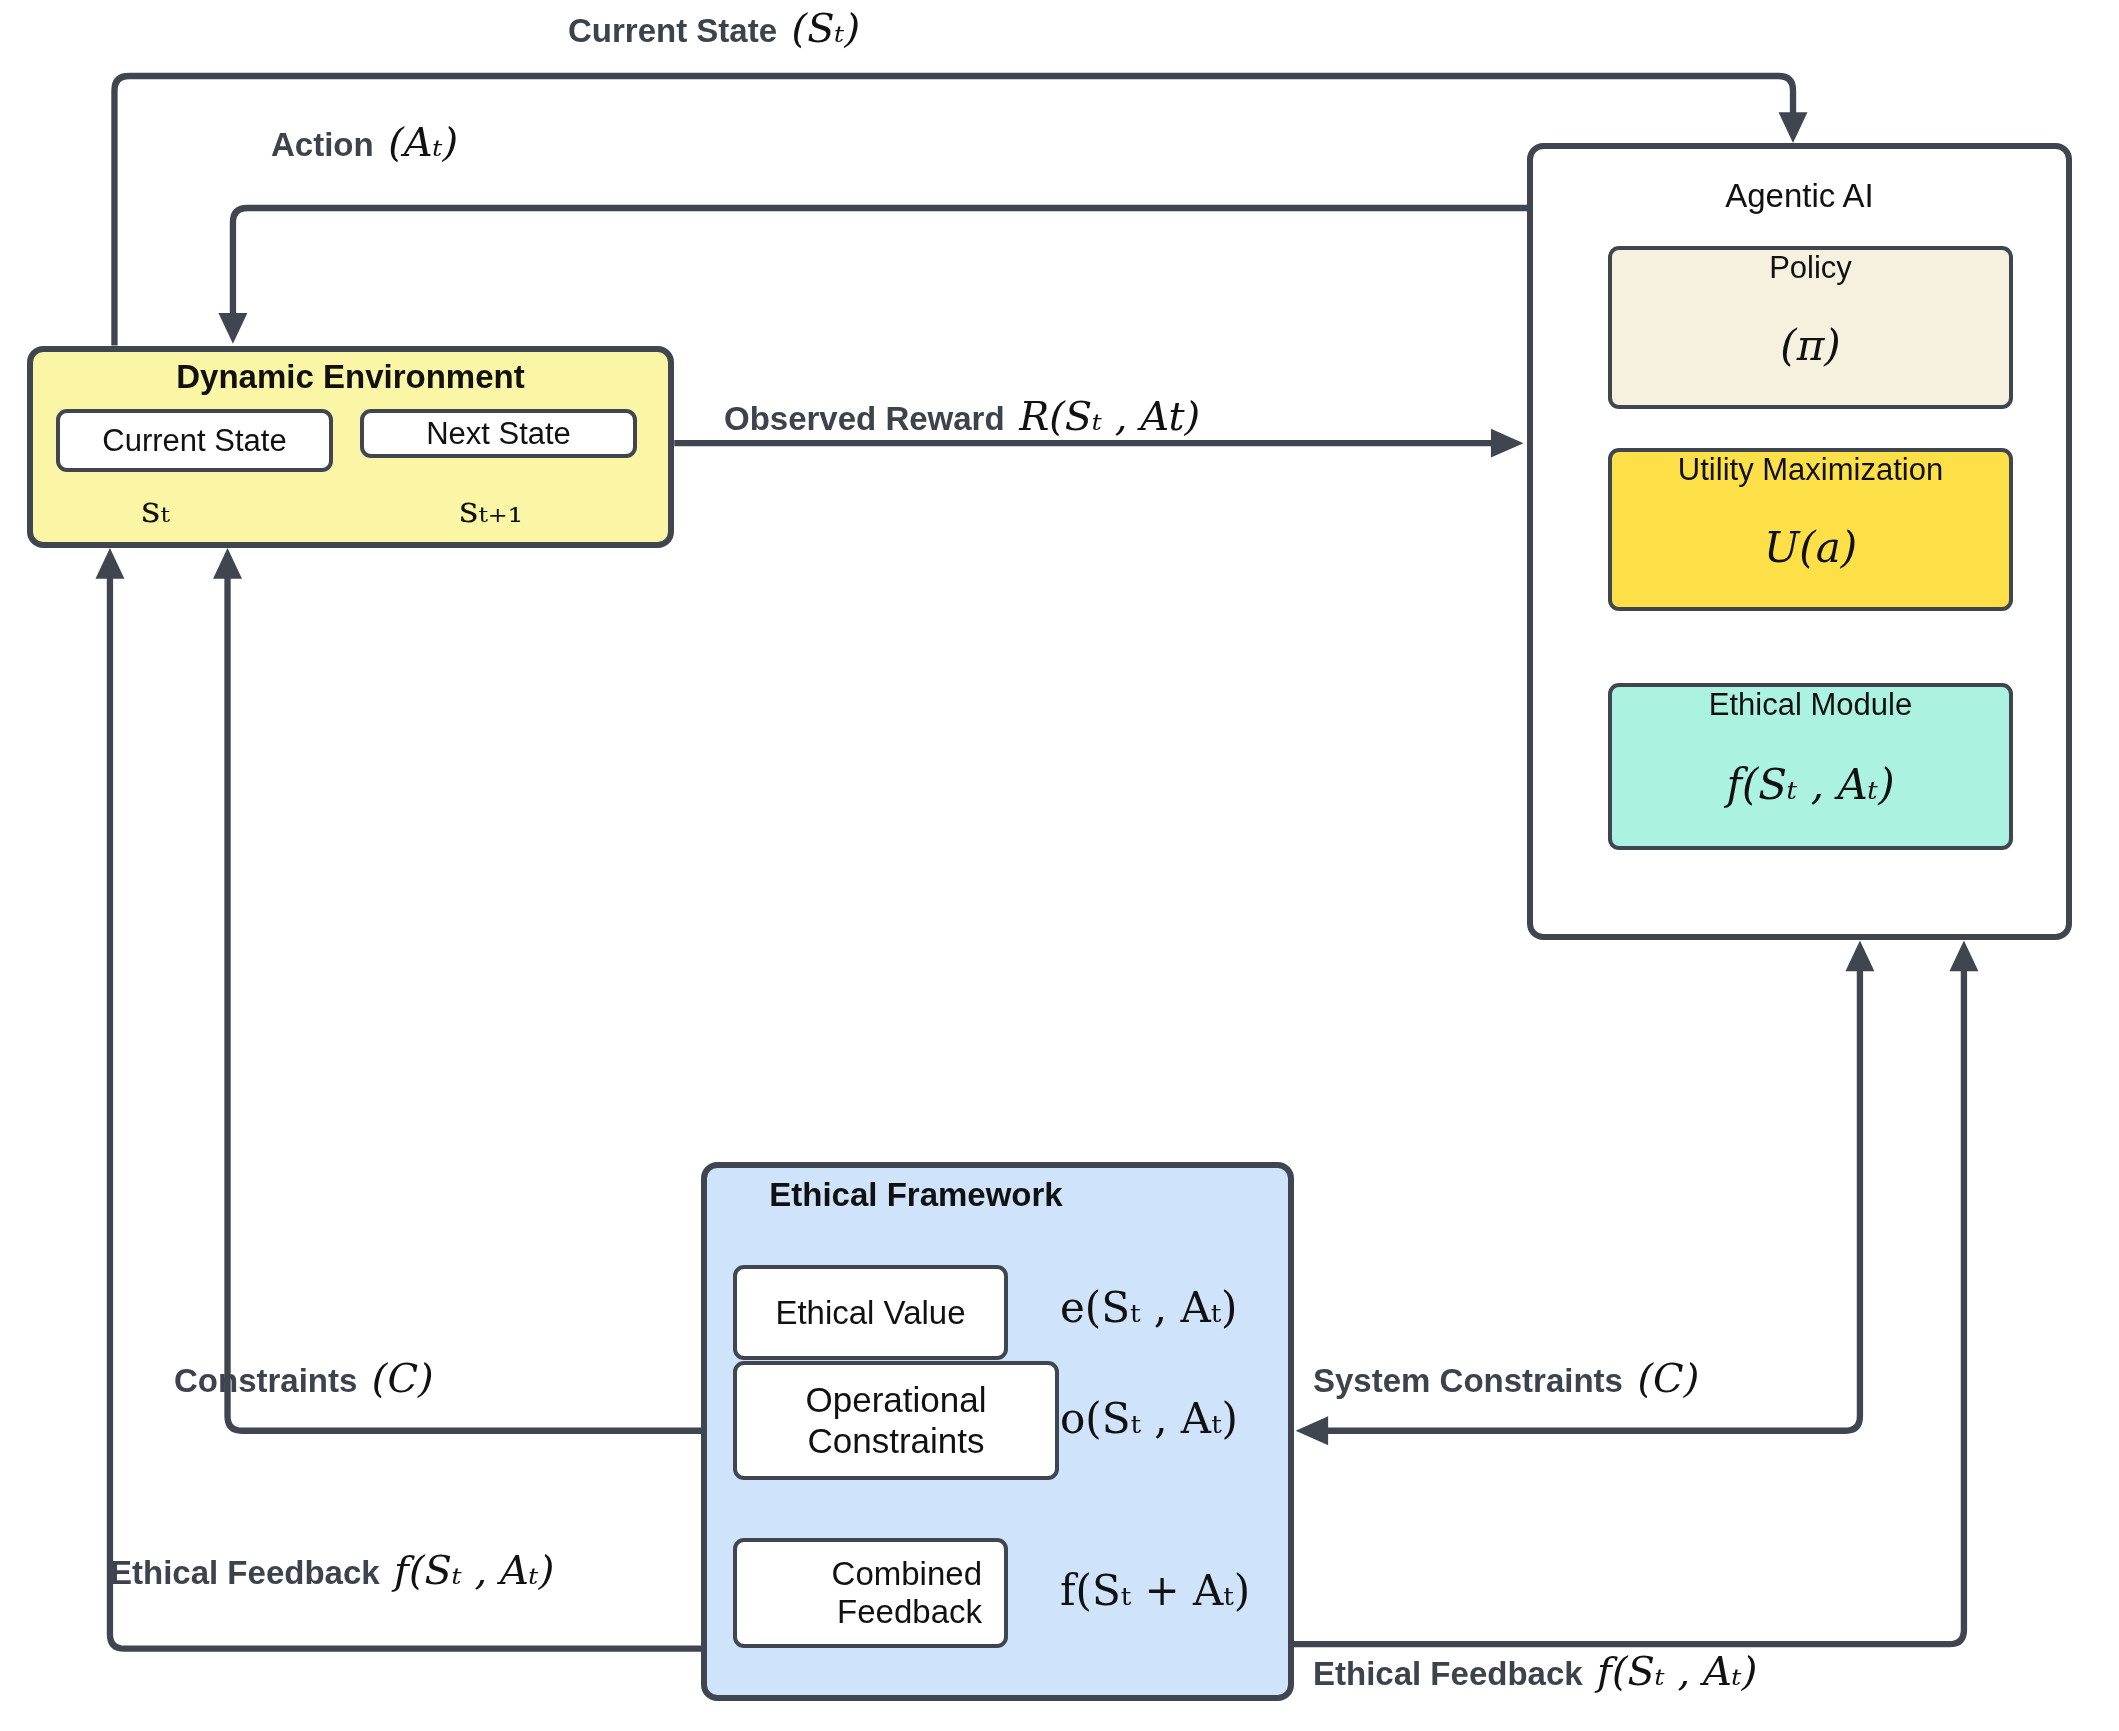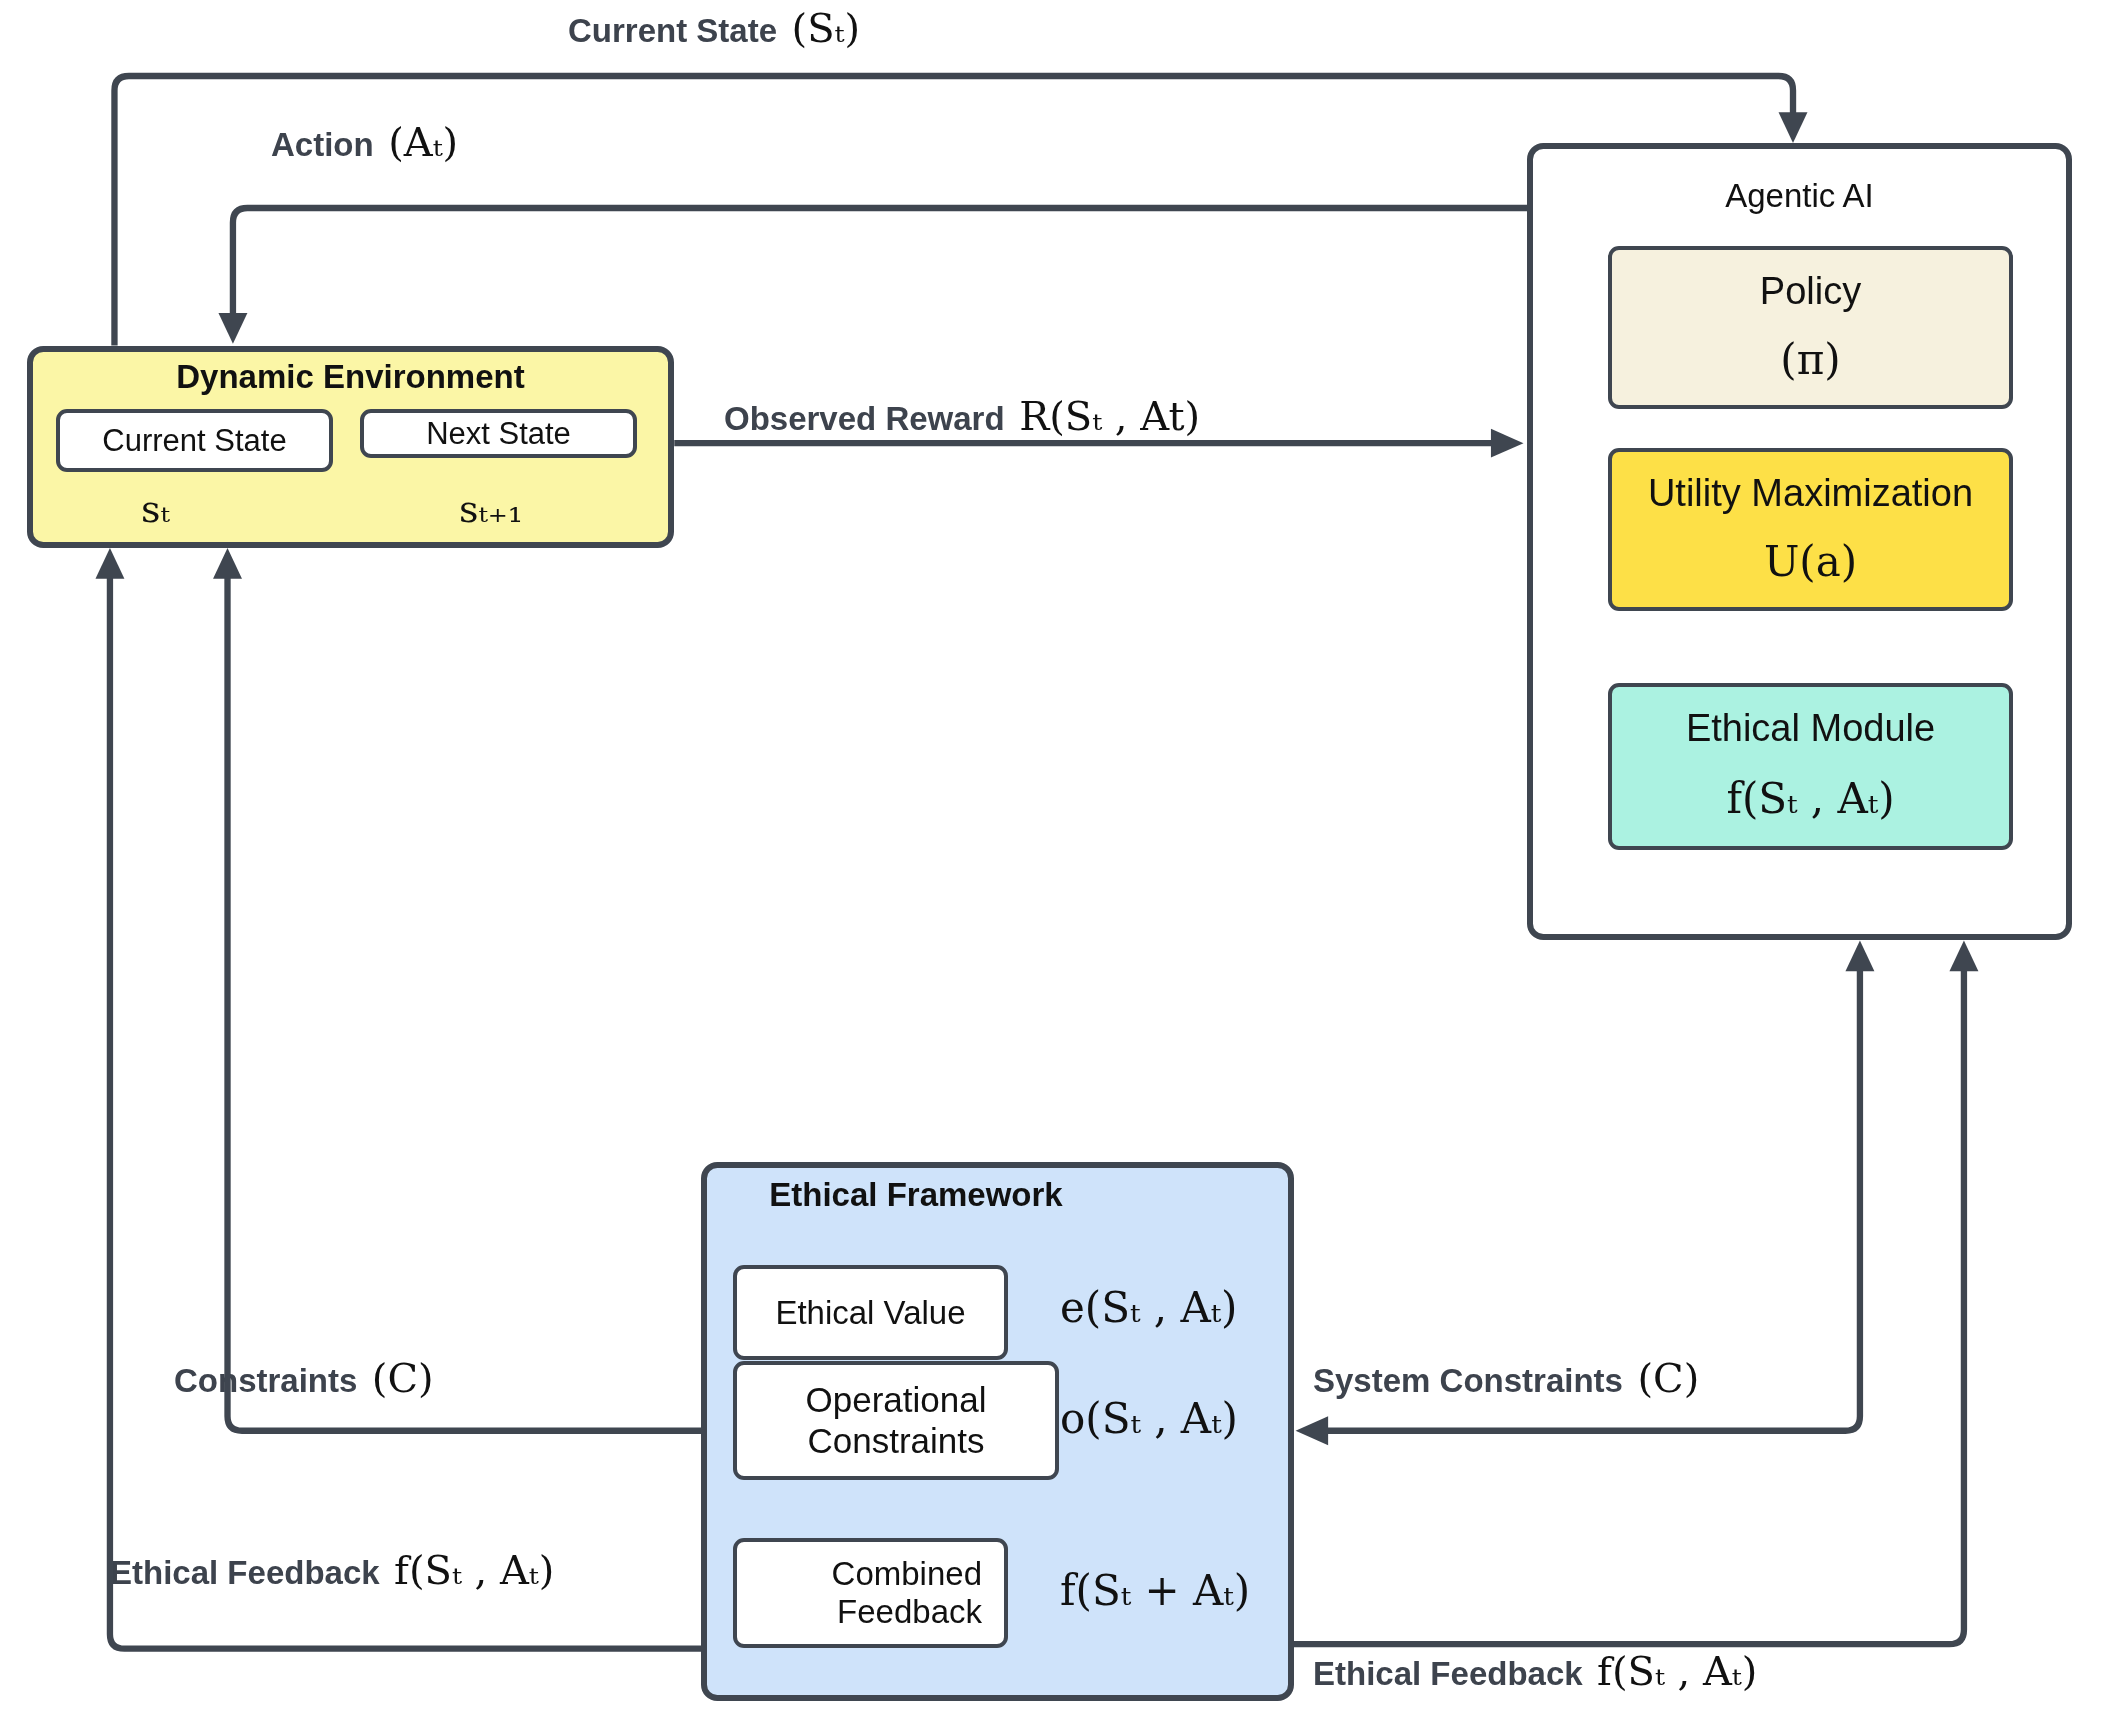--- a/index.html
+++ b/index.html
@@ -9,28 +9,28 @@
     font-family:"Liberation Sans", sans-serif;
     color:#111;
     overflow:hidden;
     background:#ffffff;
   }
   .box{position:absolute;box-sizing:border-box;border:6.3px solid #3f4650;border-radius:16.3px;}
   .subbox{position:absolute;box-sizing:border-box;border:4.5px solid #3f4650;border-radius:11px;background:#ffffff;
           display:flex;align-items:center;justify-content:center;text-align:center;font-size:31px;line-height:1.15;}
   .boxtitle{position:absolute;text-align:center;font-weight:bold;font-size:33px;}
   .boxtitle.plain{font-weight:normal;}
-  .math{font-family:"DejaVu Serif","DejaVu Sans",serif;}
+  .math{font-family:"DejaVu Serif","DejaVu Sans",serif;font-style:italic;}
   .mathlabel{position:absolute;font-family:"DejaVu Serif","DejaVu Sans",serif;font-size:40px;margin-left:20px;}
   .edgelabel{position:absolute;display:flex;align-items:baseline;gap:14.5px;white-space:nowrap;}
   .edgelabel .lbl{font-weight:bold;font-size:33px;color:#3d434d;}
   .edgelabel .math{font-size:40px;color:#111;}
   .agentcell{position:absolute;box-sizing:border-box;border:4.5px solid #3f4650;border-radius:11px;
              display:flex;flex-direction:column;align-items:center;}
-  .agentcell .celltitle{font-size:38px;margin-top:20px;}
+  .agentcell .celltitle{font-size:31px;}
   .agentcell .cellmath{font-size:42px;flex:1;display:flex;align-items:center;}
   .wires{position:absolute;left:0;top:0;pointer-events:none;}
 </style>
 </head>
 <body>
 
 <div class="canvas">
 
   <div class="box" style="left:27px;top:346px;width:647px;height:202px;background:#fbf6a6;"></div>
   <div class="boxtitle" style="left:27px;top:358px;width:647px;">Dynamic Environment</div>

